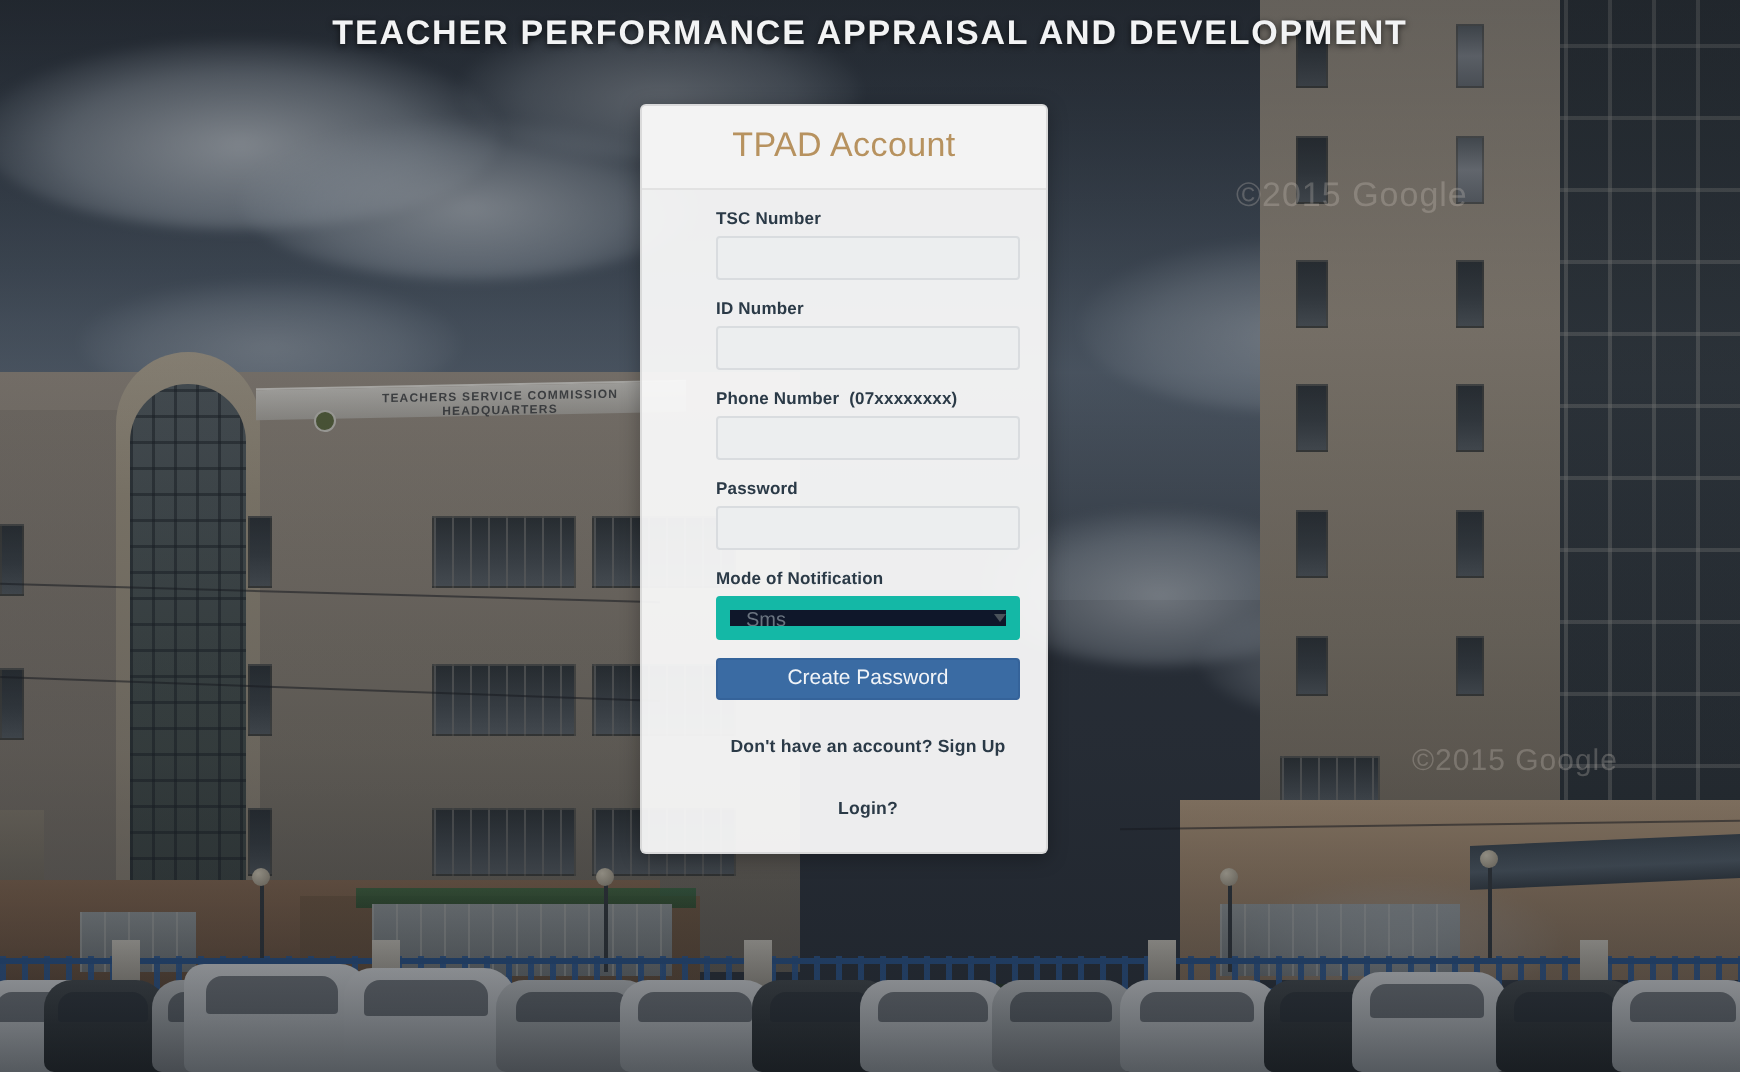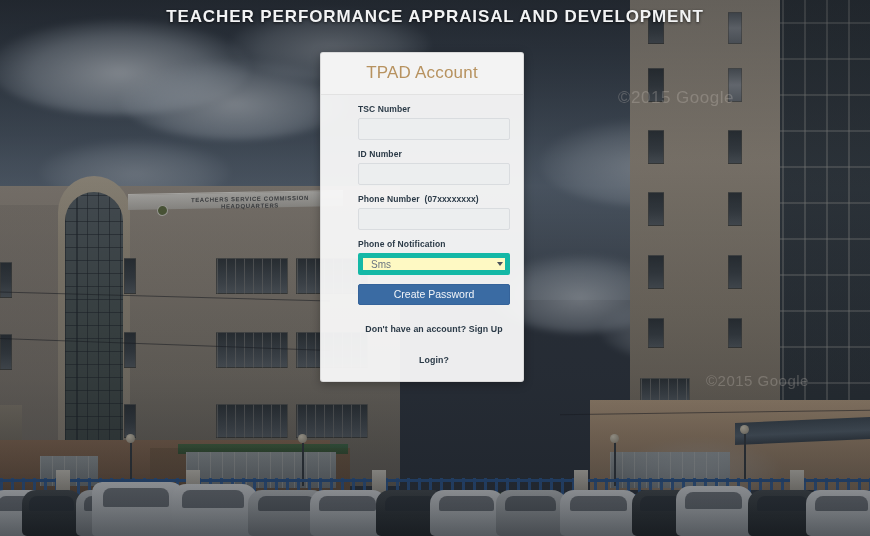--- a/index.html
+++ b/index.html
@@ -291,22 +291,22 @@
     border-radius: 2px;
     font-size: 10px;
     color: #33414d;
     padding: 0 6px;
     outline: none;
     font-family: "Liberation Sans", sans-serif;
   }
   .select-wrap { position: relative; }
   .select {
     display: block; width: 100%; height: 22px;
-    background: #fef9c3;
-    border: 5px solid #14b8a6;
+    background: #0f172a;
+    border: 7px solid #14b8a6;
     border-radius: 2px;
     font-size: 10px;
     color: #6a7480;
     padding: 0 26px 0 8px;
     outline: none;
     -webkit-appearance: none; appearance: none;
     font-family: "Liberation Sans", sans-serif;
   }
   .chev {
     position: absolute; right: 7px; top: 9px;
@@ -508,24 +508,28 @@
         <label class="label">ID Number</label>
         <input class="input" type="text" value="" style="">
       </div>
 
       <div class="field">
         <label class="label"><span>Phone Number</span>&nbsp;&nbsp;<span class="hint">(07xxxxxxxx)</span></label>
         <input class="input" type="text" value="" style="">
       </div>
 
 
-
-
       <div class="field">
-        <label class="label">Phone of Notification</label>
+        <label class="label">Password</label>
+        <input class="input" type="password" value="" style="">
+      </div>
+
+
+      <div class="field">
+        <label class="label">Mode of Notification</label>
         <div class="select-wrap">
           <select class="select">
             <option>Sms</option>
           </select>
           <span class="chev"></span>
         </div>
       </div>
 
       <button class="btn-primary">Create Password</button>
 

